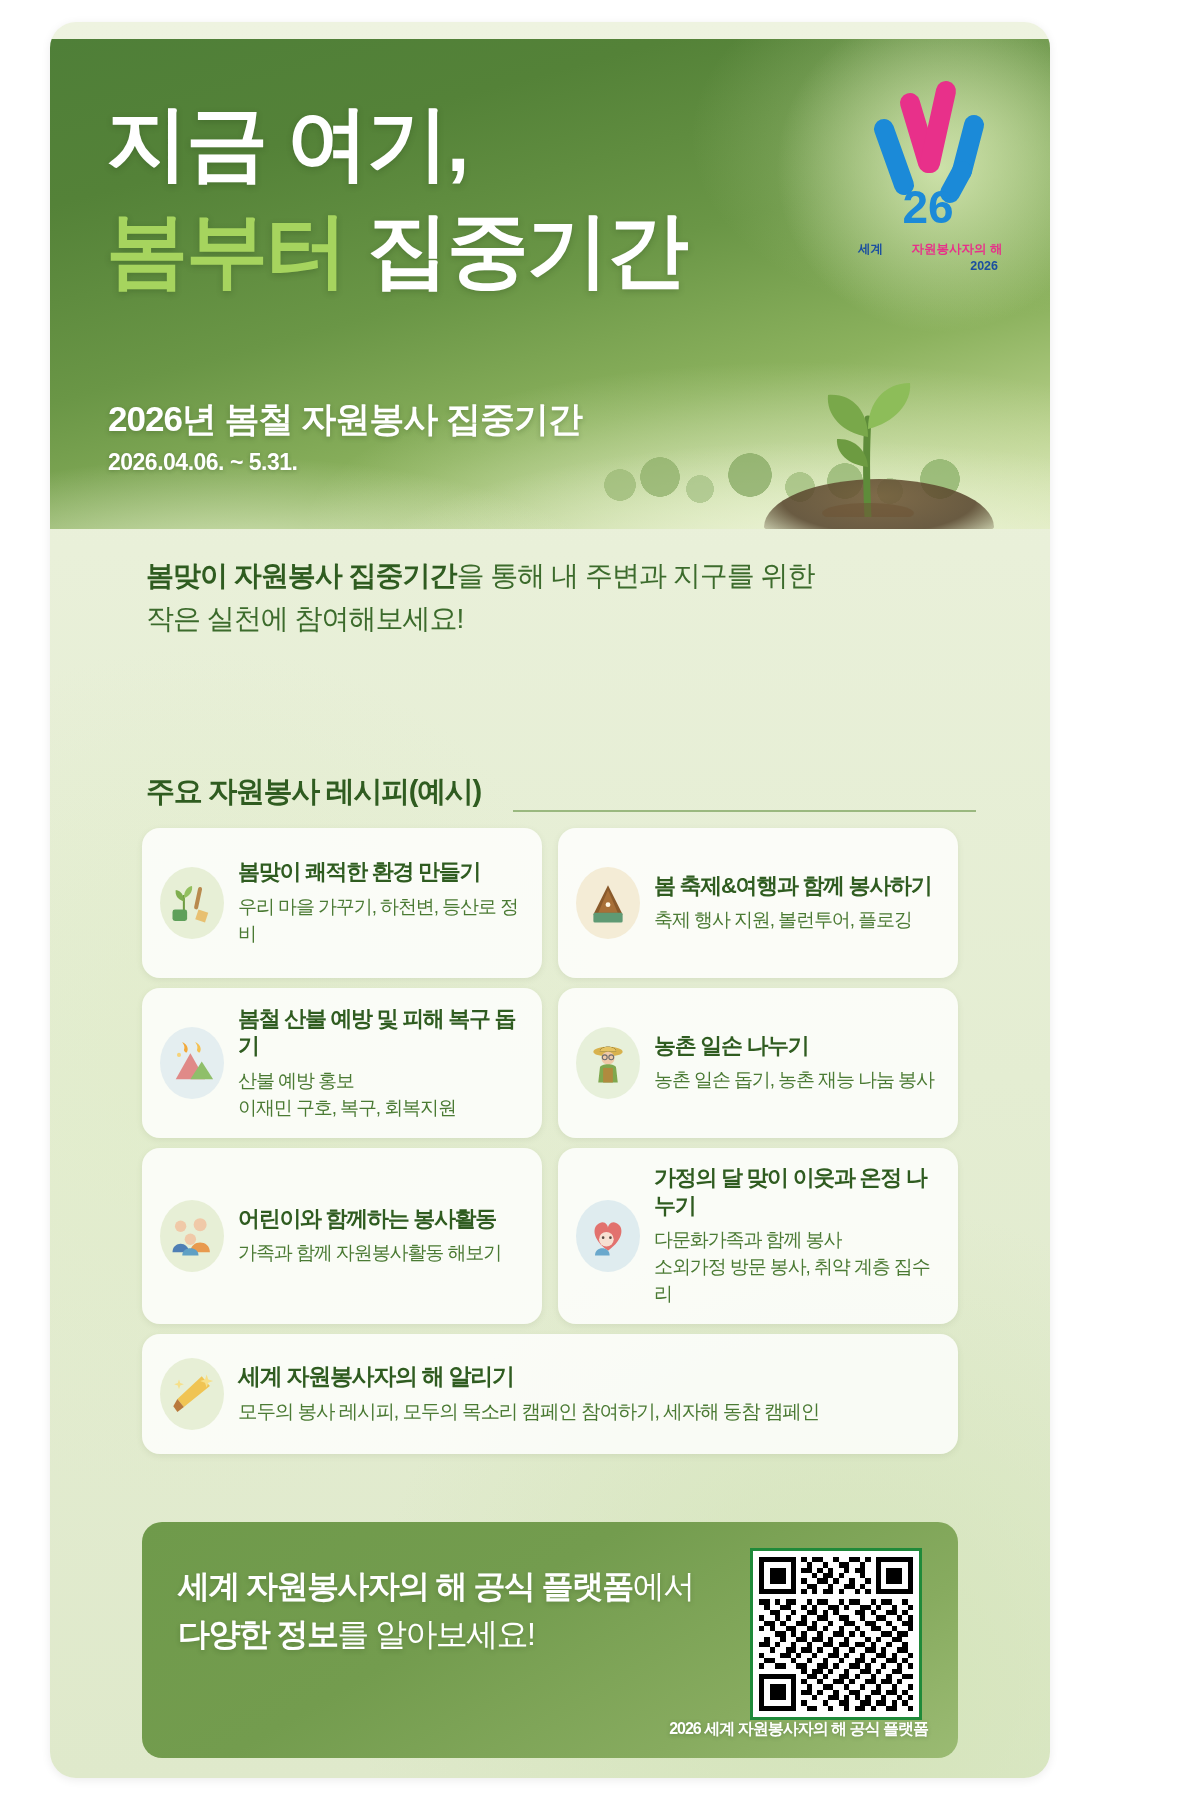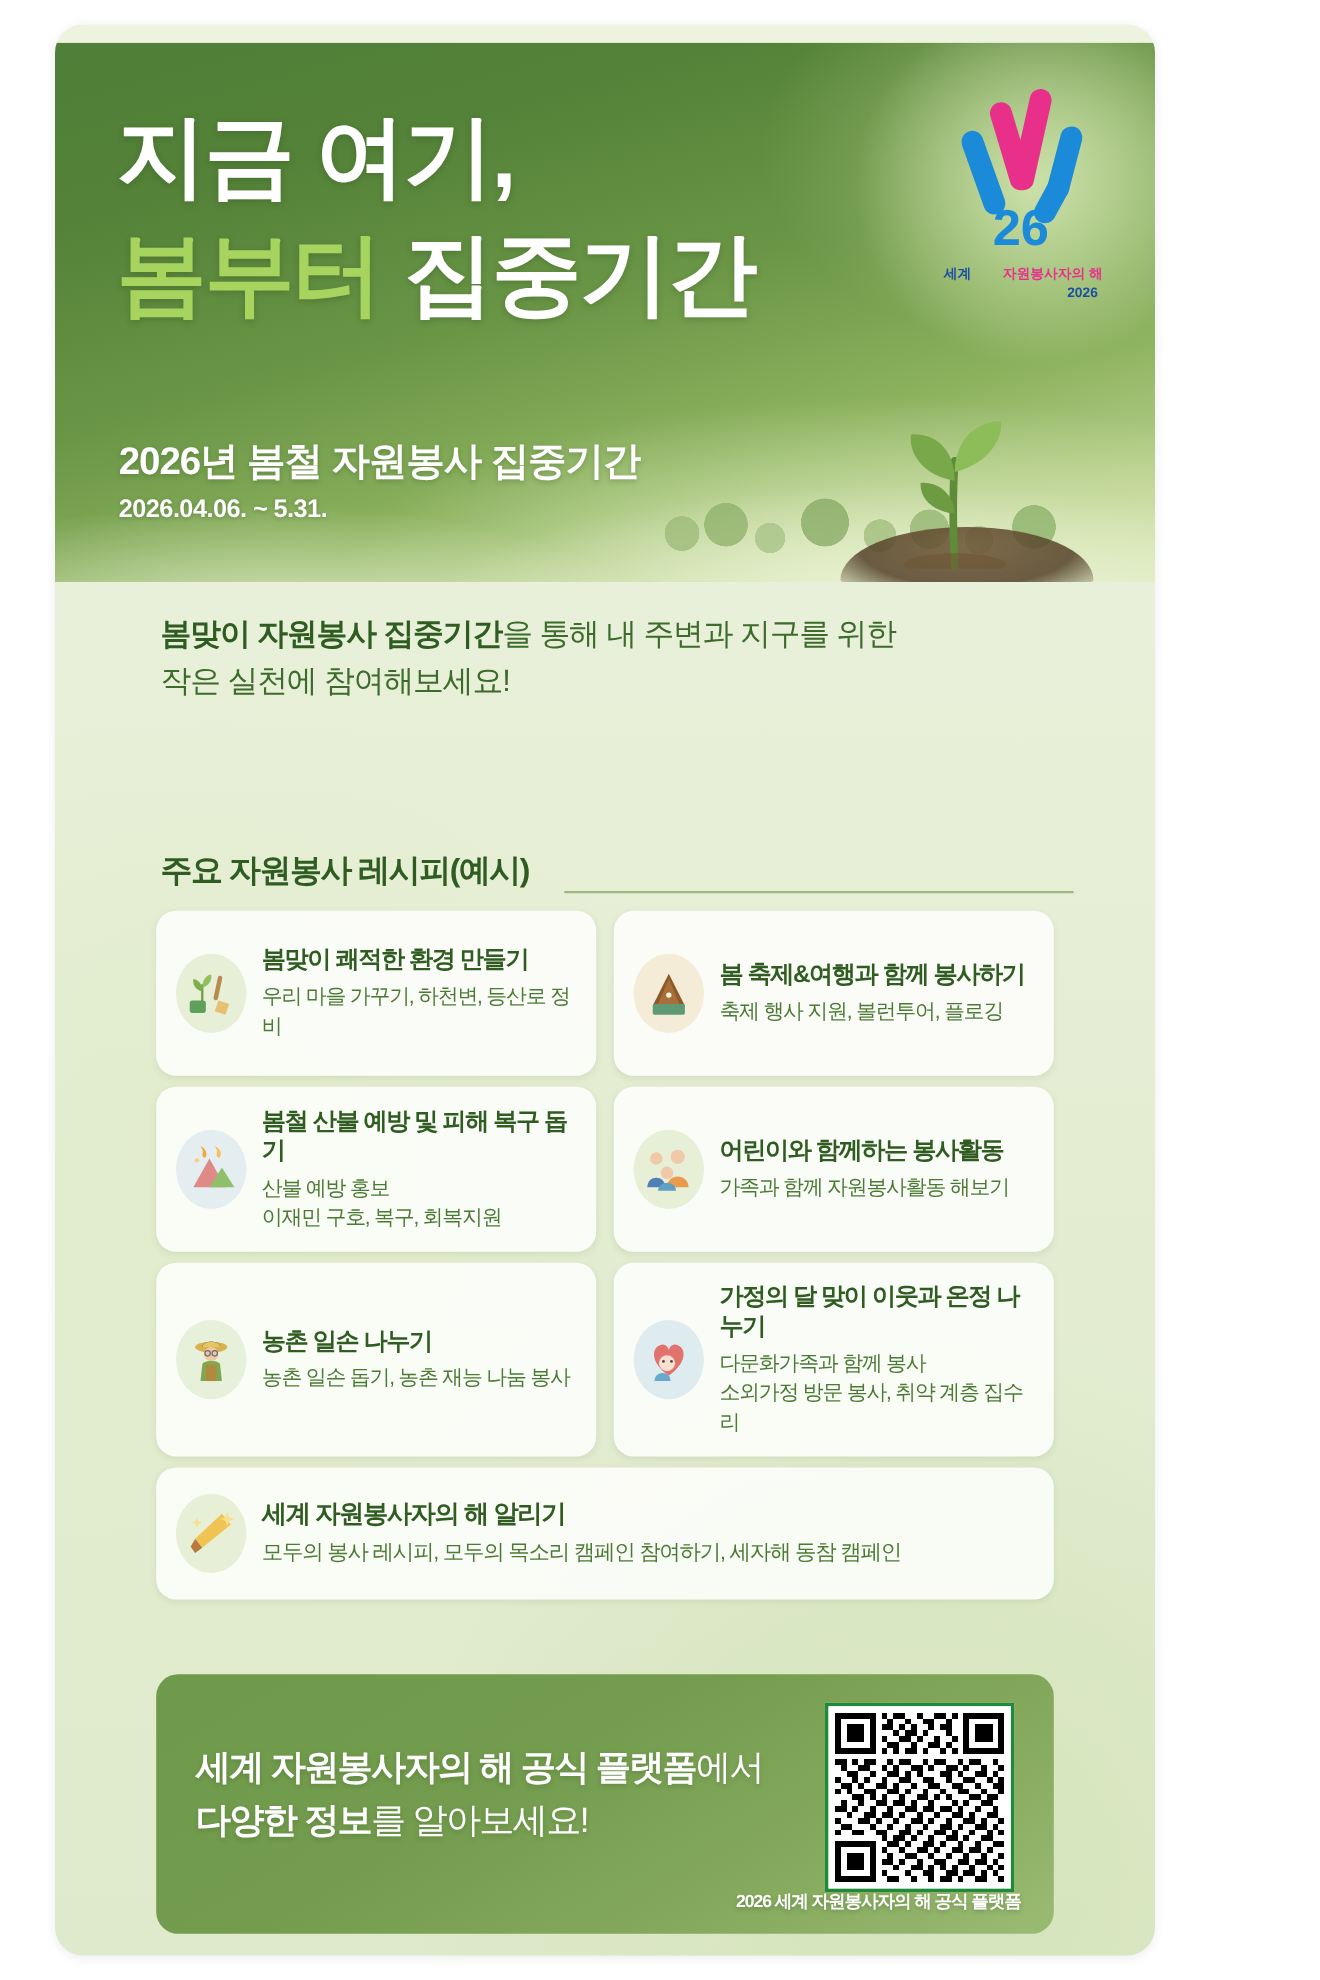--- a/index.html
+++ b/index.html
@@ -151,21 +151,20 @@
   .cta{
     position:absolute;left:92px;top:1500px;width:816px;height:236px;
     border-radius:20px;
     background:linear-gradient(150deg,#6f9a4b 0%,#739c4e 40%,#87ab5f 75%,#9bbb73 100%);
     overflow:hidden;
   }
   .cta-text{
     position:absolute;left:36px;top:40px;width:560px;
     color:#ffffff;font-size:32px;font-weight:bold;line-height:1.5;letter-spacing:-1.6px;
     text-shadow:0 2px 5px rgba(30,60,20,.22);
-    margin-top:20px;
   }
   .cta-text .lite{font-weight:normal;}
   .cta-note{
     position:absolute;right:30px;bottom:18px;
     color:#ffffff;font-size:16px;font-weight:bold;letter-spacing:-1px;
     text-shadow:0 1px 4px rgba(30,60,20,.28);
   }
   .qr{
     position:absolute;right:36px;top:26px;
     width:172px;height:172px;background:#ffffff;padding:6px;
@@ -286,55 +285,55 @@
       <div class="card-body">
         <div class="card-title">봄철 산불 예방 및 피해 복구 돕기</div>
         <div class="card-desc">
           <div>산불 예방 홍보</div>
           <div>이재민 구호, 복구, 회복지원</div>
         </div>
       </div>
     </div>
 
     <div class="card half">
-      <div class="ico" style="background:#e7efd6;">
-        <svg viewBox="0 0 64 64" width="52" height="52">
-          <circle cx="18" cy="20" r="7" fill="#f0c9a8"></circle>
-          <path d="M8 52 C8 38 28 38 28 52 Z" fill="#4f7fb5"></path>
-          <circle cx="42" cy="18" r="8" fill="#f0c9a8"></circle>
-          <path d="M30 52 C30 36 54 36 54 52 Z" fill="#e89a4e"></path>
-          <circle cx="30" cy="36" r="7" fill="#f0c9a8"></circle>
-          <path d="M20 56 C20 44 40 44 40 56 Z" fill="#5fa0c4"></path>
-        </svg>
-      </div>
-      <div class="card-body">
-        <div class="card-title">어린이와 함께하는 봉사활동</div>
-        <div class="card-desc">
-          <div>가족과 함께 자원봉사활동 해보기</div>
-        </div>
-      </div>
-    </div>
-
-    <div class="card half">
       <div class="ico" style="background:#e7f0da;">
         <svg viewBox="0 0 64 64" width="52" height="52">
           <ellipse cx="32" cy="18" rx="18" ry="6" fill="#d8b24e"></ellipse>
           <path d="M22 18 C22 10 42 10 42 18 Z" fill="#e6c濃"></path>
           <path d="M22 18 C22 10 42 10 42 18 Z" fill="#e6c463"></path>
           <circle cx="32" cy="26" r="8" fill="#f0c9a8"></circle>
           <circle cx="28" cy="25" r="3" fill="none" stroke="#6d6d6d" stroke-width="1.4"></circle>
           <circle cx="36" cy="25" r="3" fill="none" stroke="#6d6d6d" stroke-width="1.4"></circle>
           <path d="M22 38 C22 32 42 32 42 38 L44 56 L20 56 Z" fill="#7fa84e"></path>
           <rect x="26" y="38" width="12" height="18" fill="#b08a3e"></rect>
         </svg>
       </div>
       <div class="card-body">
         <div class="card-title">농촌 일손 나누기</div>
         <div class="card-desc">
           <div>농촌 일손 돕기, 농촌 재능 나눔 봉사</div>
+        </div>
+      </div>
+    </div>
+
+    <div class="card half">
+      <div class="ico" style="background:#e7efd6;">
+        <svg viewBox="0 0 64 64" width="52" height="52">
+          <circle cx="18" cy="20" r="7" fill="#f0c9a8"></circle>
+          <path d="M8 52 C8 38 28 38 28 52 Z" fill="#4f7fb5"></path>
+          <circle cx="42" cy="18" r="8" fill="#f0c9a8"></circle>
+          <path d="M30 52 C30 36 54 36 54 52 Z" fill="#e89a4e"></path>
+          <circle cx="30" cy="36" r="7" fill="#f0c9a8"></circle>
+          <path d="M20 56 C20 44 40 44 40 56 Z" fill="#5fa0c4"></path>
+        </svg>
+      </div>
+      <div class="card-body">
+        <div class="card-title">어린이와 함께하는 봉사활동</div>
+        <div class="card-desc">
+          <div>가족과 함께 자원봉사활동 해보기</div>
         </div>
       </div>
     </div>
 
     <div class="card half">
       <div class="ico" style="background:#dfecef;">
         <svg viewBox="0 0 64 64" width="52" height="52">
           <path d="M32 50 C12 36 12 20 22 16 C28 13 32 19 32 22 C32 19 36 13 42 16 C52 20 52 36 32 50Z" fill="#e2726e"></path>
           <circle cx="30" cy="36" r="9" fill="#f7e0d2"></circle>
           <path d="M16 56 C16 44 34 44 34 56 Z" fill="#6aa8cc"></path>

